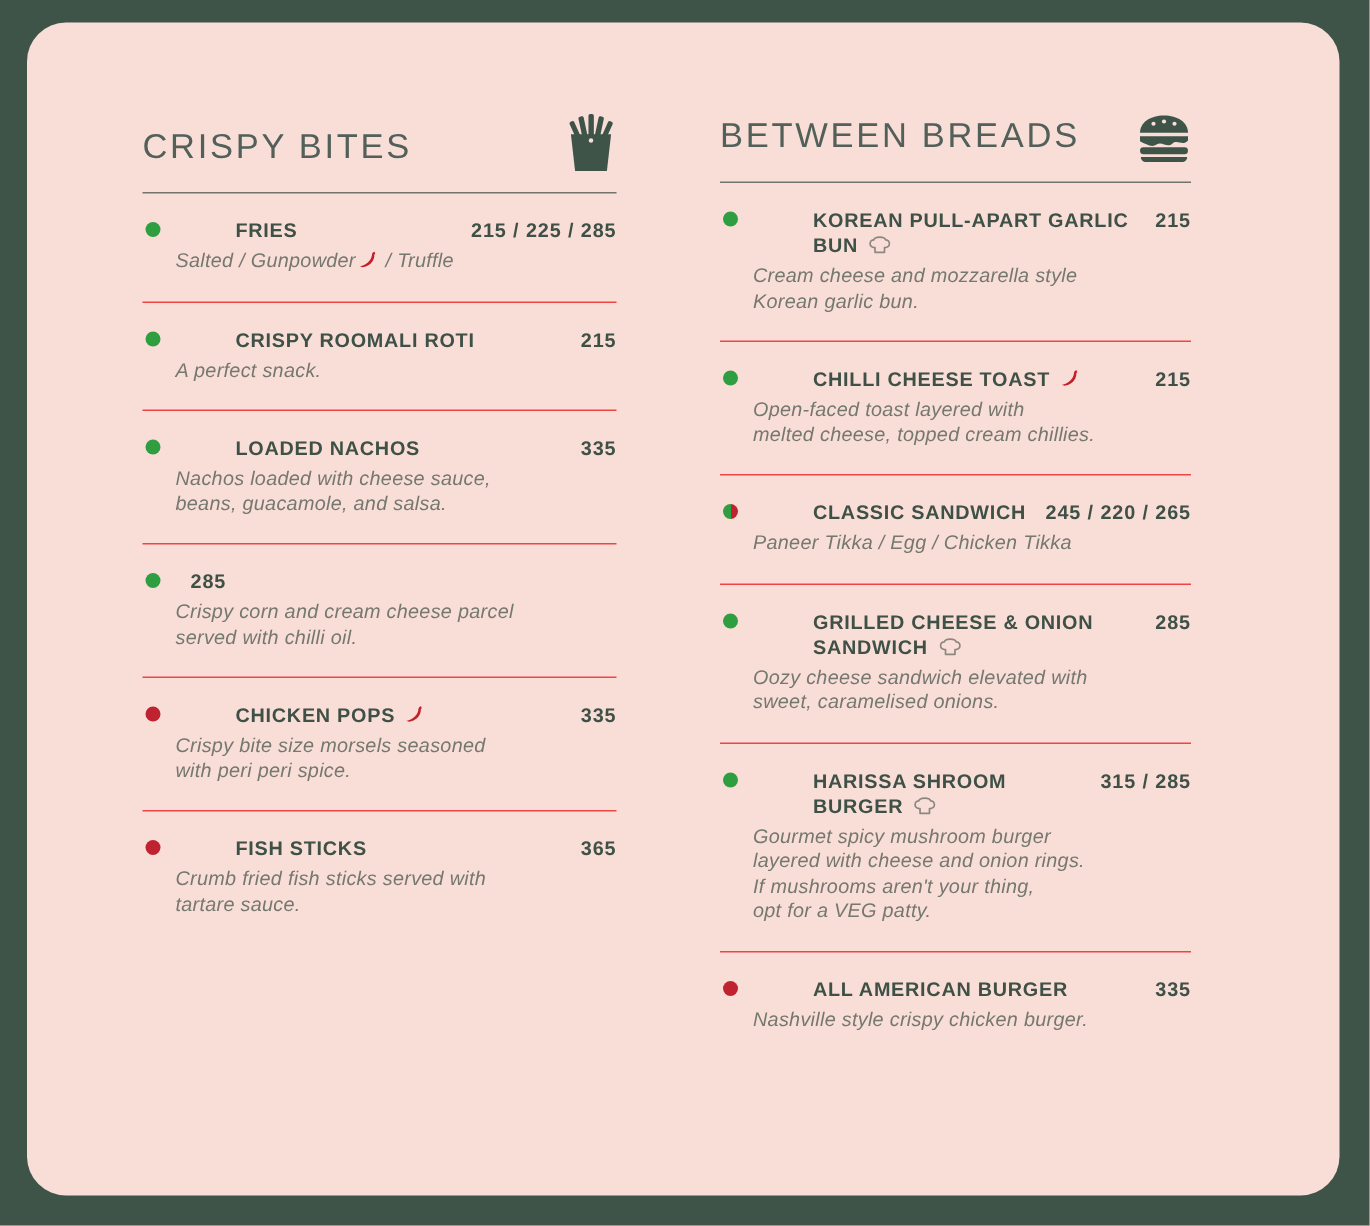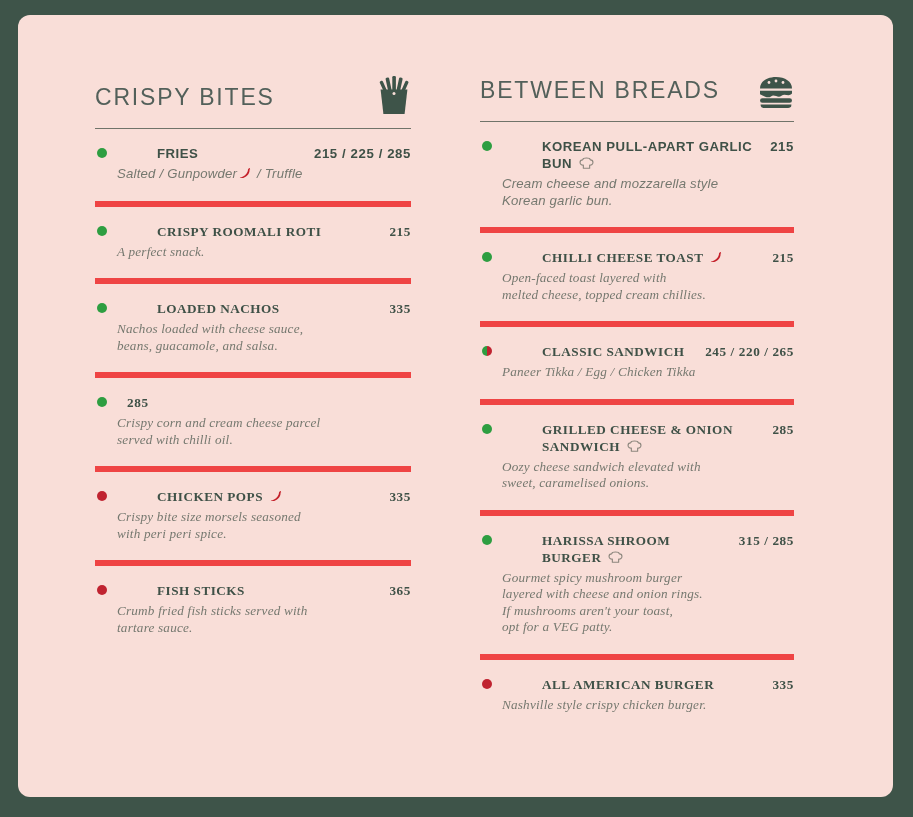--- a/index.html
+++ b/index.html
@@ -4,39 +4,39 @@
 <style>
   html,body{margin:0;padding:0;}
   body{
     width:913px;height:817px;position:relative;
     background:#3E5449;
     font-family:"Liberation Sans",sans-serif;
     overflow:hidden;
   }
   .card{
     position:absolute;left:18px;top:15px;width:875px;height:782px;
-    background:#F9DED8;border-radius:12px;
+    background:#F9DED8;border-radius:26px;
   }
   .col{position:absolute;top:60px;}
   .col-left{left:77px;width:316px;}
   .col-right{left:462px;width:314px;}
 
   .sec-header{
     display:flex;justify-content:space-between;align-items:flex-end;
     padding-bottom:13px;border-bottom:1.5px solid #70746A;
   }
   .sec-title{
     font-size:23px;color:#53605A;letter-spacing:1.8px;font-weight:400;
     padding-bottom:4px;
   }
   .sec-icon{flex:none;line-height:0;}
 
   .item{padding:16px 0 18px;}
   .item:first-child{padding-top:21px;}
-  .item + .item{border-top:6px solid #ef4444;font-family:Liberation Serif, serif;}
+  .item + .item{border-top:1px solid #ef4444;}
 
   .row{display:flex;align-items:flex-start;}
   .dot{
     width:10px;height:10px;border-radius:50%;
     margin:3px 10px 0 2px;flex:none;
   }
   .dot.veg{background:#2E9E41;}
   .dot.nonveg{background:#C02330;}
   .dot.mixed{background:linear-gradient(90deg,#2E9E41 50%,#C02330 50%);}
 
@@ -216,21 +216,21 @@
         <div class="row">
           <span class="dot veg"></span>
           <span class="name">HARISSA SHROOM BURGER<span class="inline-ic"><svg width="15" height="13" viewBox="0 0 20 17">
                 <path d="M5.8 10.6 C3.4 10.9 1.4 9.3 1.4 7.1 C1.4 5.2 2.9 3.7 4.8 3.7 C5.1 2 6.9 1.2 10 1.2 C13.1 1.2 14.9 2 15.2 3.7 C17.1 3.7 18.6 5.2 18.6 7.1 C18.6 9.3 16.6 10.9 14.2 10.6 L14.2 14.8 L5.8 14.8 Z" fill="none" stroke="#8D877E" stroke-width="1.5" stroke-linejoin="round"></path>
               </svg></span></span>
           <span class="price">315 / 285</span>
         </div>
         <div class="desc">
           <div>Gourmet spicy mushroom burger</div>
           <div>layered with cheese and onion rings.</div>
-          <div>If mushrooms aren't your toast,</div>
+          <div>If mushrooms aren't your thing,</div>
           <div>opt for a VEG patty.</div>
         </div>
       </div>
       <div class="item">
         <div class="row">
           <span class="dot nonveg"></span>
           <span class="name">ALL AMERICAN BURGER</span>
           <span class="price">335</span>
         </div>
         <div class="desc">

